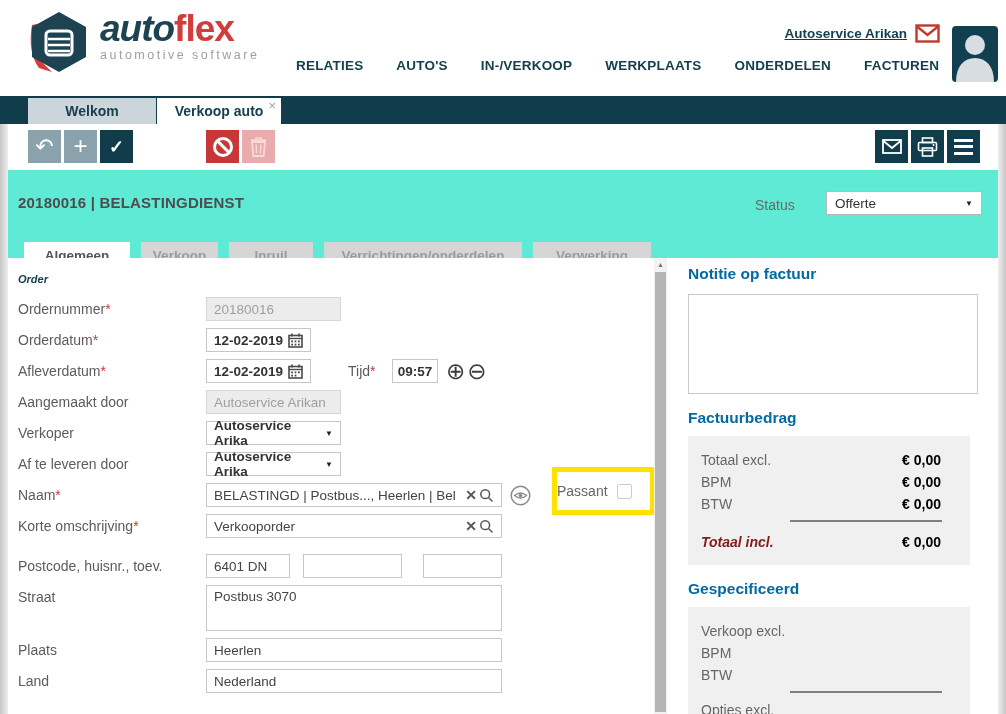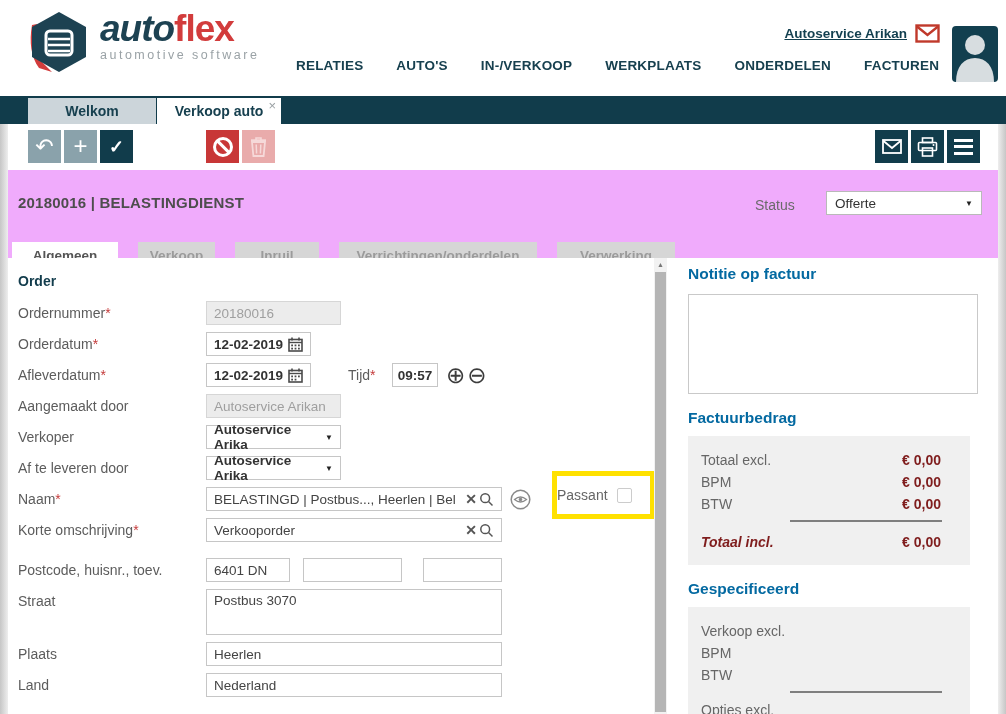--- a/index.html
+++ b/index.html
@@ -35,42 +35,42 @@
   .tbtn.red { background:#c83737; } .tbtn.pink { background:#e9abab; }
   .glyph-undo { color:#fff; font-size:22px; line-height:1; }
   .glyph-plus { color:#fff; font-size:24px; font-weight:normal; line-height:1; margin-top:-2px; }
   .glyph-check { color:#fff; font-size:18px; font-weight:bold; line-height:1; }
   .block-glyph { width:20px; height:20px; border:3px solid #fff; border-radius:50%; position:relative; }
   .block-glyph::after { content:""; position:absolute; left:-2px; top:5.5px; width:18px; height:3px; background:#fff; transform:rotate(45deg); }
   .menu-glyph { display:flex; flex-direction:column; gap:3.5px; }
   .menu-glyph i { display:block; width:19px; height:3px; background:#fff; }
 
   
-  .titleband { position:absolute; left:8px; top:170px; width:990px; height:98px; background:#f0abfc; }
+  .titleband { position:absolute; left:8px; top:170px; width:990px; height:98px; background:#5eead4; }
   .doc-title { position:absolute; left:10px; top:24px; font-size:15px; font-weight:bold; color:#4d4d4d; letter-spacing:.2px; }
   .status-lbl { position:absolute; left:747px; top:27px; font-size:14px; color:#6a6a6a; }
   .status-sel { position:absolute; left:818px; top:21px; width:156px; height:24px; background:#fff; border:1px solid #b9b9b9;
                 display:flex; align-items:center; padding:0 8px; cursor:pointer; }
   .status-sel .sval { flex:1; font-size:13.5px; color:#333; }
   .status-sel .sarr { font-size:8px; color:#222; }
-  .subtabs { position:absolute; left:4px; bottom:0; display:flex; gap:20px;margin-top:32px; }
+  .subtabs { position:absolute; left:16px; bottom:0; display:flex; gap:11px;margin-top:32px; }
   .stab { height:26px; display:flex; align-items:center; justify-content:center; background:#d6d6d6;
           font-size:13.5px; font-weight:bold; color:#9b9b9b; cursor:pointer; }
   .stab.active { background:#fff; color:#555; }
   .st0{width:106px}.st1{width:77px}.st2{width:84px}.st3{width:198px}.st4{width:118px}
 
   
   .strip { position:absolute; top:124px; height:590px; width:8px; }
   .strip.l { left:0; background:linear-gradient(90deg,#c6c6c6,#eeeeee); }
   .strip.r { right:0; background:linear-gradient(270deg,#c6c6c6,#eeeeee); }
 
   
   .main { position:absolute; left:8px; top:258px; width:990px; height:456px; background:#fff; }
   .form-col { position:absolute; left:10px; top:0; width:640px; }
-  .sect-h { margin:15px 0 12px 0; font-size:14px; font-weight:bold; color:#123c4c; }
+  .sect-h { margin:15px 0 12px 0; font-size:11px; font-weight:bold; color:#123c4c;font-style:italic; }
   .row { display:flex; align-items:center; margin-bottom:7px; height:24px; position:relative; }
   .row.tall { height:46px; align-items:flex-start; }
   .lbl { width:188px; flex:0 0 188px; font-size:14px; color:#5c5c5c; line-height:24px; }
   .req { color:#c43a3a; }
   .input { height:24px; border:1px solid #c6c6c6; background:#fff; display:flex; align-items:center;
            padding:0 7px; font-size:13.5px; color:#444; }
   .input.disabled { background:#ececec; border-color:#d6d6d6; color:#9f9f9f; }
   .w135{width:135px} .w107{width:105px} .w46{width:46px; justify-content:center;} .w296{width:296px}
   .p1{width:84px} .p2{width:99px; margin-left:13px;} .p3{width:79px; margin-left:21px;}
   .dval { flex:1; font-weight:bold; color:#333; }
@@ -98,21 +98,21 @@
 
   
   .rpanel { position:absolute; left:680px; top:0; width:310px; }
   .rp-h { font-size:15.5px; font-weight:bold; color:#0369a1; }
   .rp-h.first { margin-top:7px; }
   .note-area { margin-top:11px; width:290px; height:100px; background:#fff; border:1px solid #c9c9c9; }
   .rp-h.mt { margin-top:15px; }
   .amount-box { margin-top:9px; width:282px; background:#f0f0f0; padding:13px 0 12px 0; }
   .arow { display:flex; height:22px; align-items:center; font-size:14px; }
   .arow .alab { padding-left:13px; flex:1; color:#666; }
-  .arow .aval { padding-right:29px; color:#7f1d1d; font-weight:bold; }
+  .arow .aval { padding-right:29px; color:#000000; font-weight:bold; }
   .arow.total { margin-top:9px; }
   .arow.total .alab { font-weight:bold; color:#7f1d1d;font-style:italic; }
   .aline { margin:5px 28px 0 auto; width:152px; border-top:2px solid #7f7f7f; }
   .spec-box { margin-top:9px; width:282px; background:#f0f0f0; padding:13px 0 20px 0; }
 </style>
 </head>
 <body>
 
 <div class="page">
 

